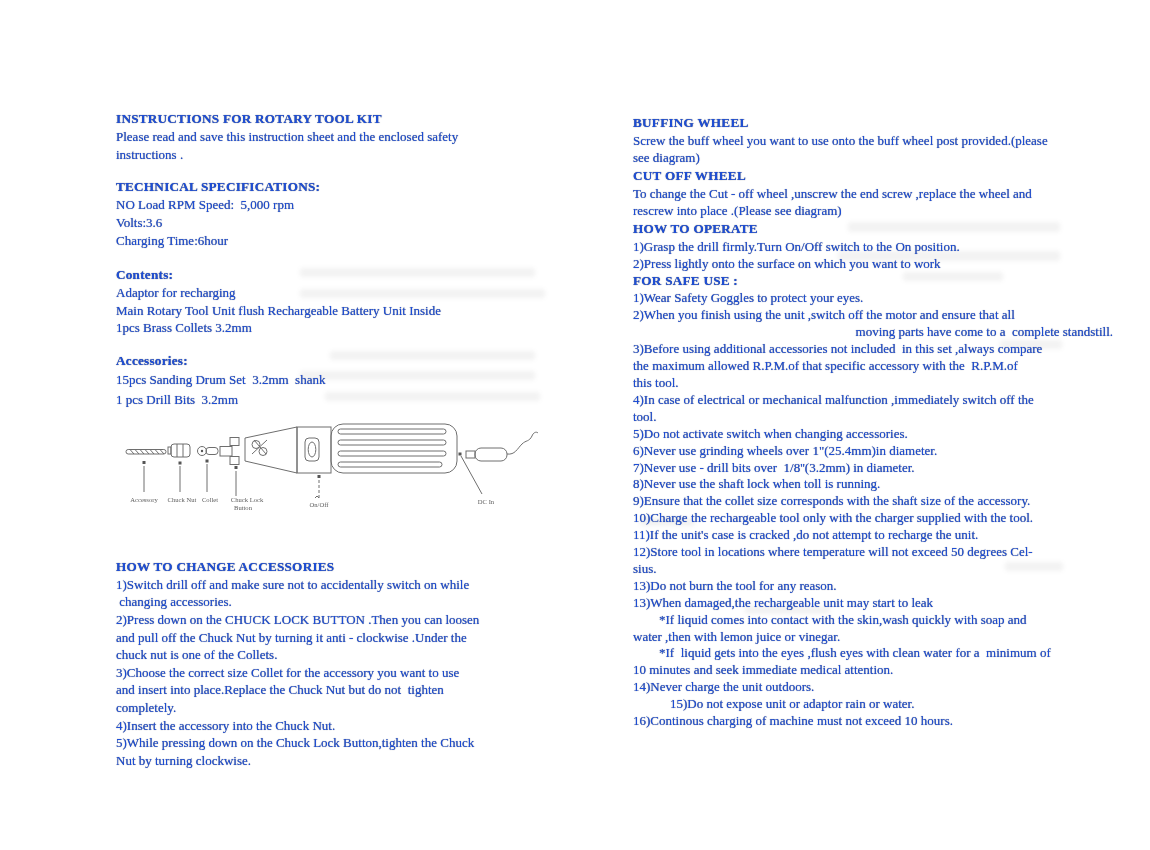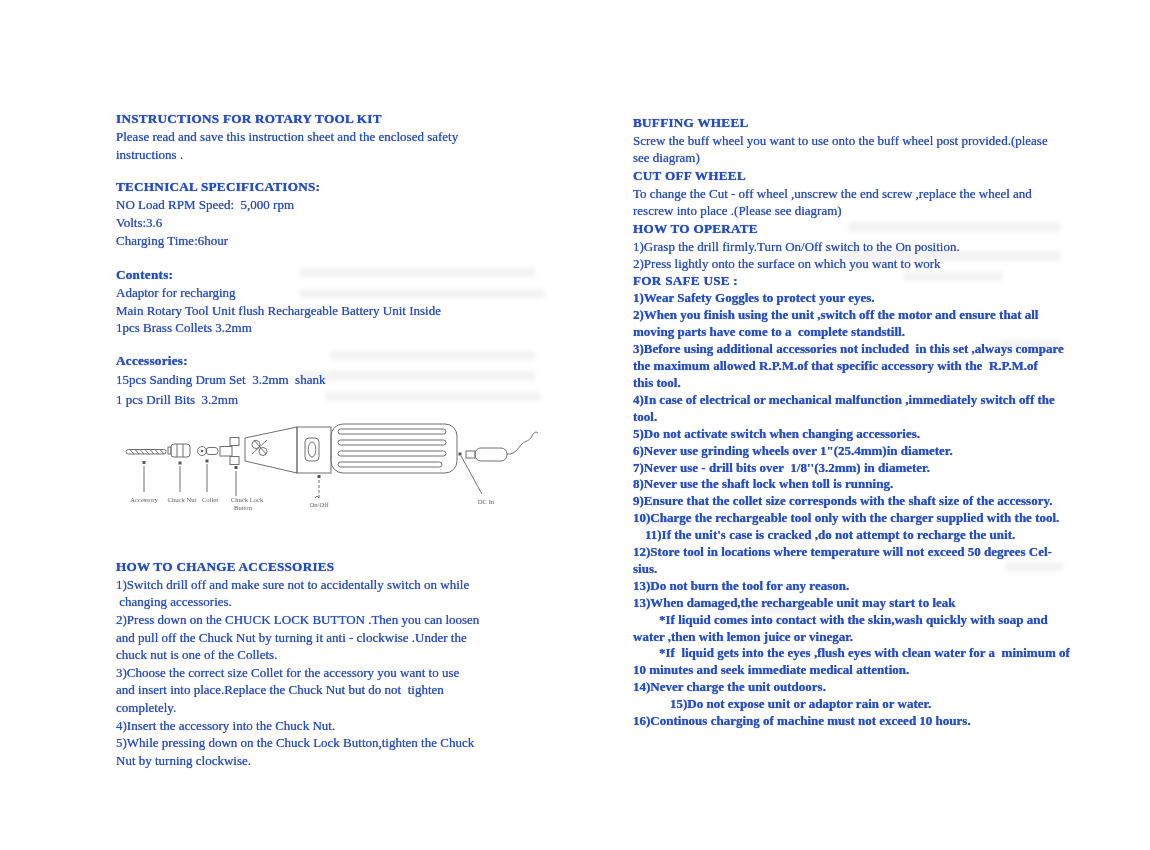--- a/index.html
+++ b/index.html
@@ -194,36 +194,36 @@
         <div class="line">rescrew into place .(Please see diagram)</div>
       </div>
 
     <div class="heading mt12">HOW TO OPERATE</div>
     <div>
         <div class="line">1)Grasp the drill firmly.Turn On/Off switch to the On position.</div>
         <div class="line">2)Press lightly onto the surface on which you want to work</div>
       </div>
 
     <div class="heading mt12">FOR SAFE USE :</div>
-    <div style="line-height:16.9px;font-weight:bold;">
+    <div style="line-height:16.9px;">
         <div class="line" style="line-height:16.9px;">1)Wear Safety Goggles to protect your eyes.</div>
         <div class="line" style="line-height:16.9px;">2)When you finish using the unit ,switch off the motor and ensure that all</div>
-        <div class="line" style="line-height:16.9px;">moving parts have come to a  complete standstill.</div>
+        <div class="line" style="line-height:16.9px;text-align:right;">moving parts have come to a  complete standstill.</div>
         <div class="line" style="line-height:16.9px;">3)Before using additional accessories not included  in this set ,always compare</div>
         <div class="line" style="line-height:16.9px;">the maximum allowed R.P.M.of that specific accessory with the  R.P.M.of</div>
         <div class="line" style="line-height:16.9px;">this tool.</div>
         <div class="line" style="line-height:16.9px;">4)In case of electrical or mechanical malfunction ,immediately switch off the</div>
         <div class="line" style="line-height:16.9px;">tool.</div>
         <div class="line" style="line-height:16.9px;">5)Do not activate switch when changing accessories.</div>
         <div class="line" style="line-height:16.9px;">6)Never use grinding wheels over 1"(25.4mm)in diameter.</div>
         <div class="line" style="line-height:16.9px;">7)Never use - drill bits over  1/8''(3.2mm) in diameter.</div>
         <div class="line" style="line-height:16.9px;">8)Never use the shaft lock when toll is running.</div>
         <div class="line" style="line-height:16.9px;">9)Ensure that the collet size corresponds with the shaft size of the accessory.</div>
         <div class="line" style="line-height:16.9px;">10)Charge the rechargeable tool only with the charger supplied with the tool.</div>
-        <div class="line" style="line-height:16.9px;margin-left:12px;">11)If the unit's case is cracked ,do not attempt to recharge the unit.</div>
+        <div class="line" style="line-height:16.9px;">11)If the unit's case is cracked ,do not attempt to recharge the unit.</div>
         <div class="line" style="line-height:16.9px;">12)Store tool in locations where temperature will not exceed 50 degrees Cel-</div>
         <div class="line" style="line-height:16.9px;">sius.</div>
         <div class="line" style="line-height:16.9px;">13)Do not burn the tool for any reason.</div>
         <div class="line" style="line-height:16.9px;">13)When damaged,the rechargeable unit may start to leak</div>
         <div class="line" style="line-height:16.9px;">        *If liquid comes into contact with the skin,wash quickly with soap and</div>
         <div class="line" style="line-height:16.9px;">water ,then with lemon juice or vinegar.</div>
         <div class="line" style="line-height:16.9px;">        *If  liquid gets into the eyes ,flush eyes with clean water for a  minimum of</div>
         <div class="line" style="line-height:16.9px;">10 minutes and seek immediate medical attention.</div>
         <div class="line" style="line-height:16.9px;">14)Never charge the unit outdoors.</div>
         <div class="line" style="line-height:16.9px;margin-left:37px;">15)Do not expose unit or adaptor rain or water.</div>

